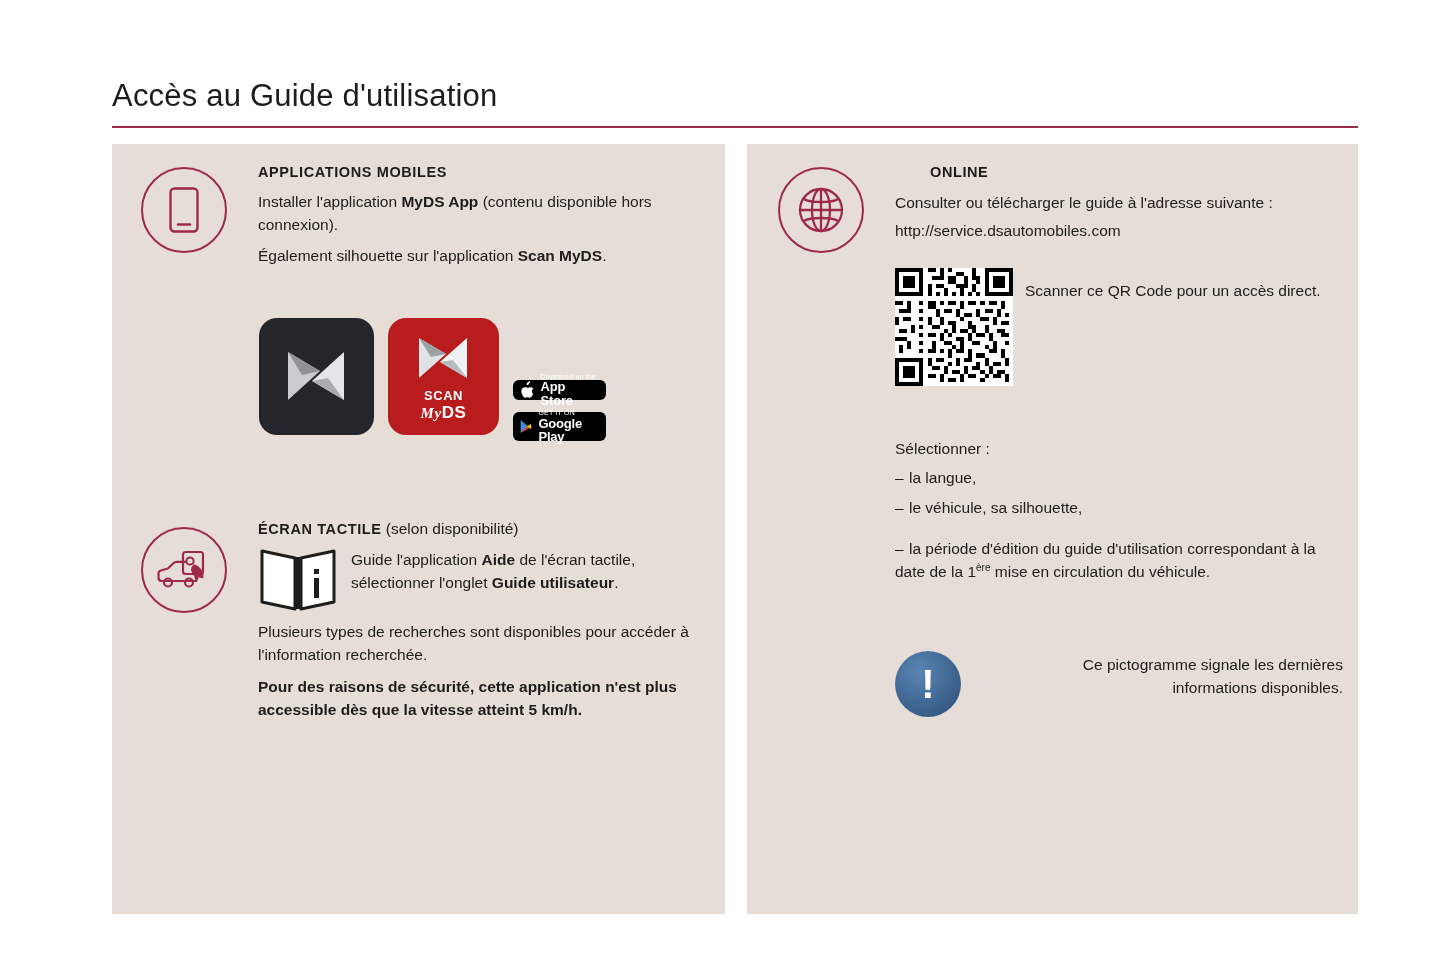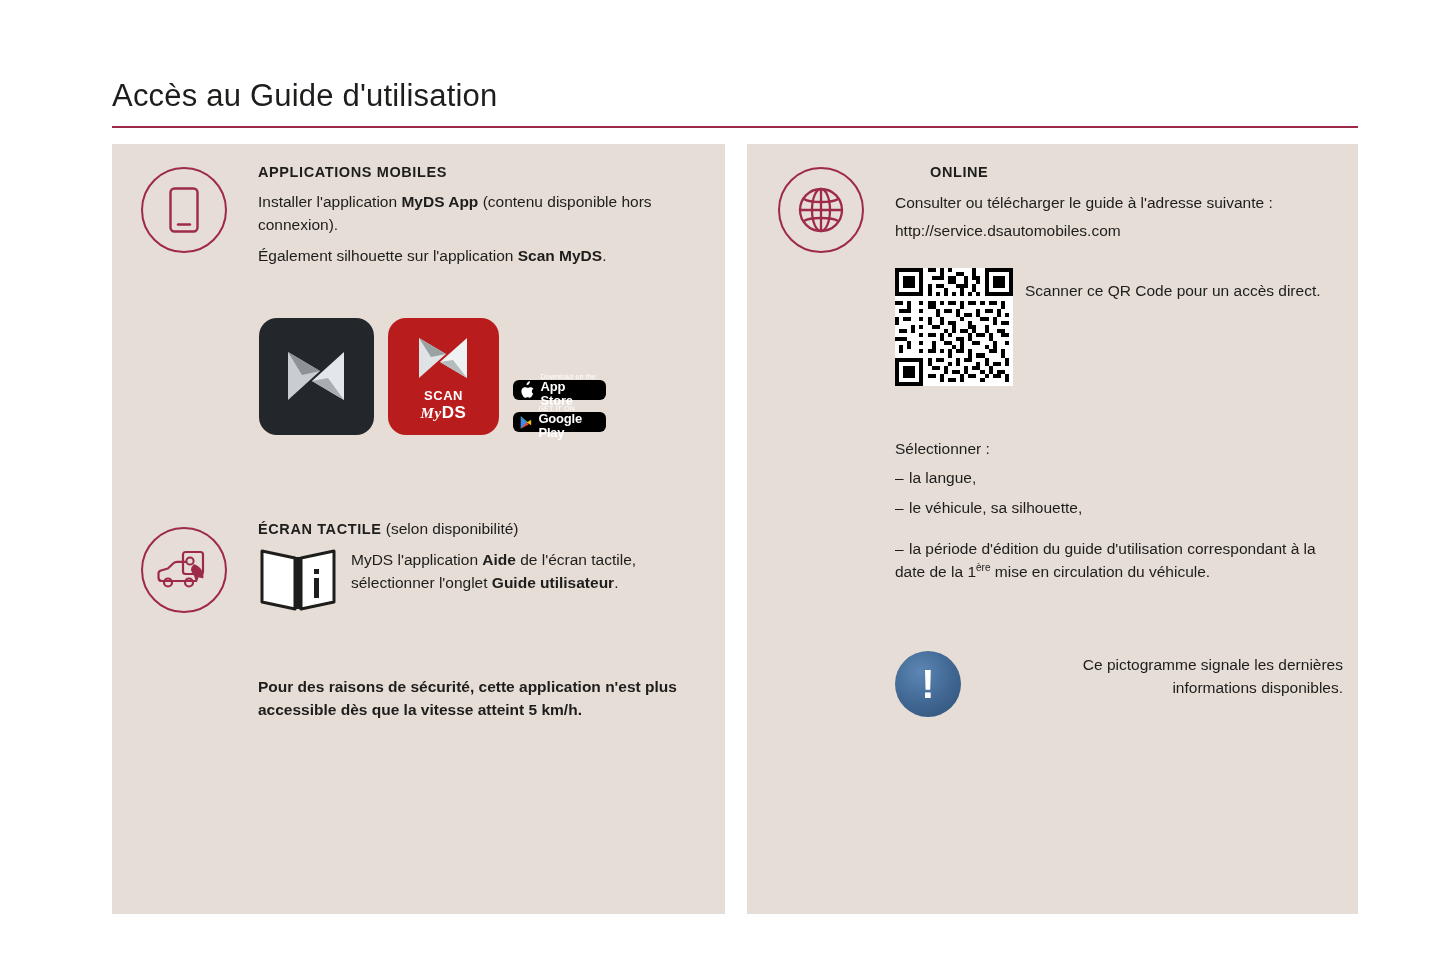--- a/index.html
+++ b/index.html
@@ -240,21 +240,21 @@
     <svg width="15" height="18" viewBox="0 0 15 18" aria-hidden="true">
       <path d="M10.2 0c.1 1-.3 2-.9 2.7-.6.7-1.6 1.3-2.5 1.2-.1-1 .4-2 .9-2.6C8.4.5 9.4 0 10.2 0z" fill="#fff"></path>
       <path d="M13.4 13.2c-.3.8-.5 1.1-.9 1.8-.6.9-1.4 2-2.4 2-.9 0-1.1-.6-2.3-.6-1.2 0-1.5.6-2.3.6-1 0-1.8-1-2.4-1.9C1.3 12.6.9 9.7 2 8c.8-1.2 2-1.9 3.2-1.9 1.2 0 1.9.7 2.9.7 1 0 1.6-.7 3-.7 1 0 2.1.6 2.9 1.6-2.6 1.4-2.2 5.1.4 5.5z" fill="#fff"></path>
     </svg>
     <span class="sb-text">
       <span class="sb-small">Download on the</span>
       <span class="sb-big">App Store</span>
     </span>
   </div>
 
-  <div class="store-badge" style="left:513px; top:412px; width:93px; height:20px;">
+  <div class="store-badge" style="left:513px; top:412px; width:93px; height:29px;">
     <svg width="15" height="17" viewBox="0 0 15 17" aria-hidden="true">
       <path d="M1 1 L10 8.5 L1 16 Z" fill="#34a853"></path>
       <path d="M1 1 L10 8.5 L1 16 Z" fill="none"></path>
       <path d="M1 1 L8 8.5 L1 16 Z" fill="#4285f4"></path>
       <path d="M8 8.5 L13.5 5.2 L13.5 11.8 Z" fill="#fbbc04"></path>
       <path d="M1 16 L10.5 10.8 L8 8.5 Z" fill="#ea4335"></path>
     </svg>
     <span class="sb-text">
       <span class="sb-small">GET IT ON</span>
       <span class="sb-big">Google Play</span>
@@ -280,23 +280,24 @@
     <svg width="78" height="68" viewBox="0 0 78 68" aria-hidden="true">
       <path d="M3 6 L36 13 L36 64 L3 57 Z" fill="#ffffff" stroke="#1d1d1b" stroke-width="3" stroke-linejoin="round"></path>
       <path d="M75 6 L42 13 L42 64 L75 57 Z" fill="#ffffff" stroke="#1d1d1b" stroke-width="3" stroke-linejoin="round"></path>
       <rect x="36" y="12" width="6" height="52" fill="#1d1d1b"></rect>
       <rect x="55" y="24" width="5" height="5" fill="#1d1d1b"></rect>
       <rect x="55" y="33" width="5" height="20" fill="#1d1d1b"></rect>
     </svg>
   </div>
 
   <div class="abs body-text" style="left:351px; top:548px; width:330px;">
-    <span>MyDS l'application </span><b>Aide</b><span> de l'écran tactile, sélectionner l'onglet </span><b>Guide utilisateur</b><span>.</span>
-  </div>
-
+    <span>Guide l'application </span><b>Aide</b><span> de l'écran tactile, sélectionner l'onglet </span><b>Guide utilisateur</b><span>.</span>
+  </div>
+
+  <div class="abs body-text" style="left:258px; top:620px; width:432px;">Plusieurs types de recherches sont disponibles pour accéder à l'information recherchée.</div>
 
   <div class="abs body-text" style="left:258px; top:675px; width:448px; font-weight:bold;">Pour des raisons de sécurité, cette application n'est plus accessible dès que la vitesse atteint 5 km/h.</div>
 
   <div class="panel panel-right"></div>
 
   <div class="circle-icon" style="left:778px; top:167px; width:86px; height:86px;">
     <svg width="48" height="48" viewBox="0 0 48 48" aria-hidden="true">
       <circle cx="24" cy="24" r="21" fill="none" stroke="#9e2a4a" stroke-width="2.3"></circle>
       <ellipse cx="24" cy="24" rx="9" ry="21" fill="none" stroke="#9e2a4a" stroke-width="2.3"></ellipse>
       <line x1="3" y1="24" x2="45" y2="24" stroke="#9e2a4a" stroke-width="2.3"></line>

